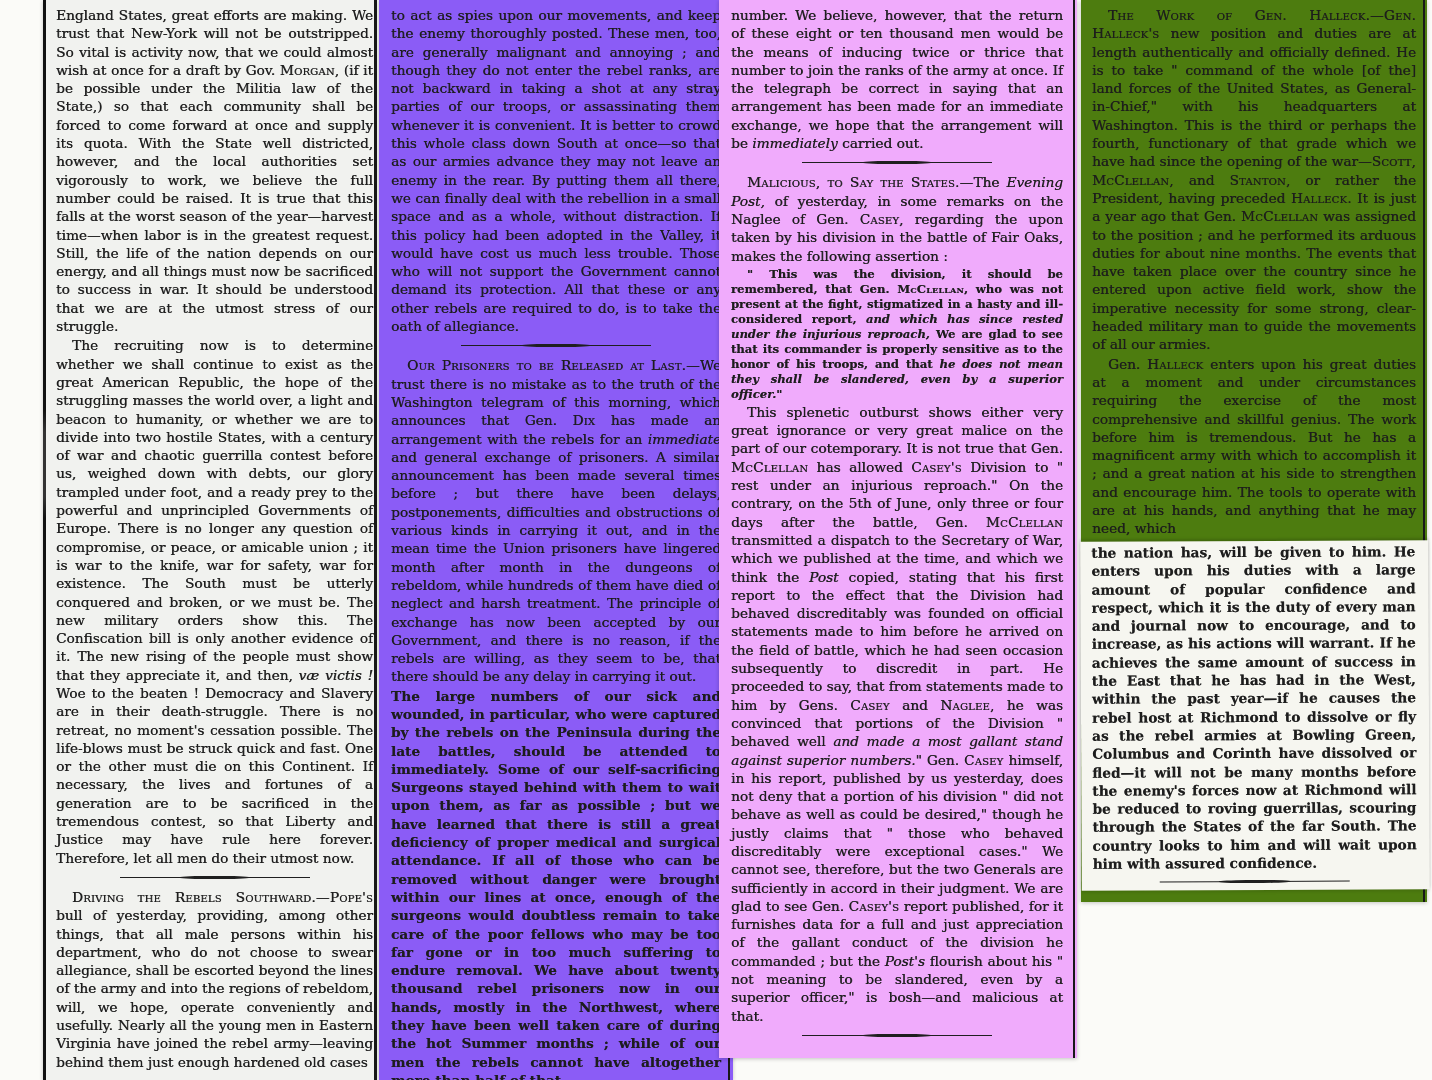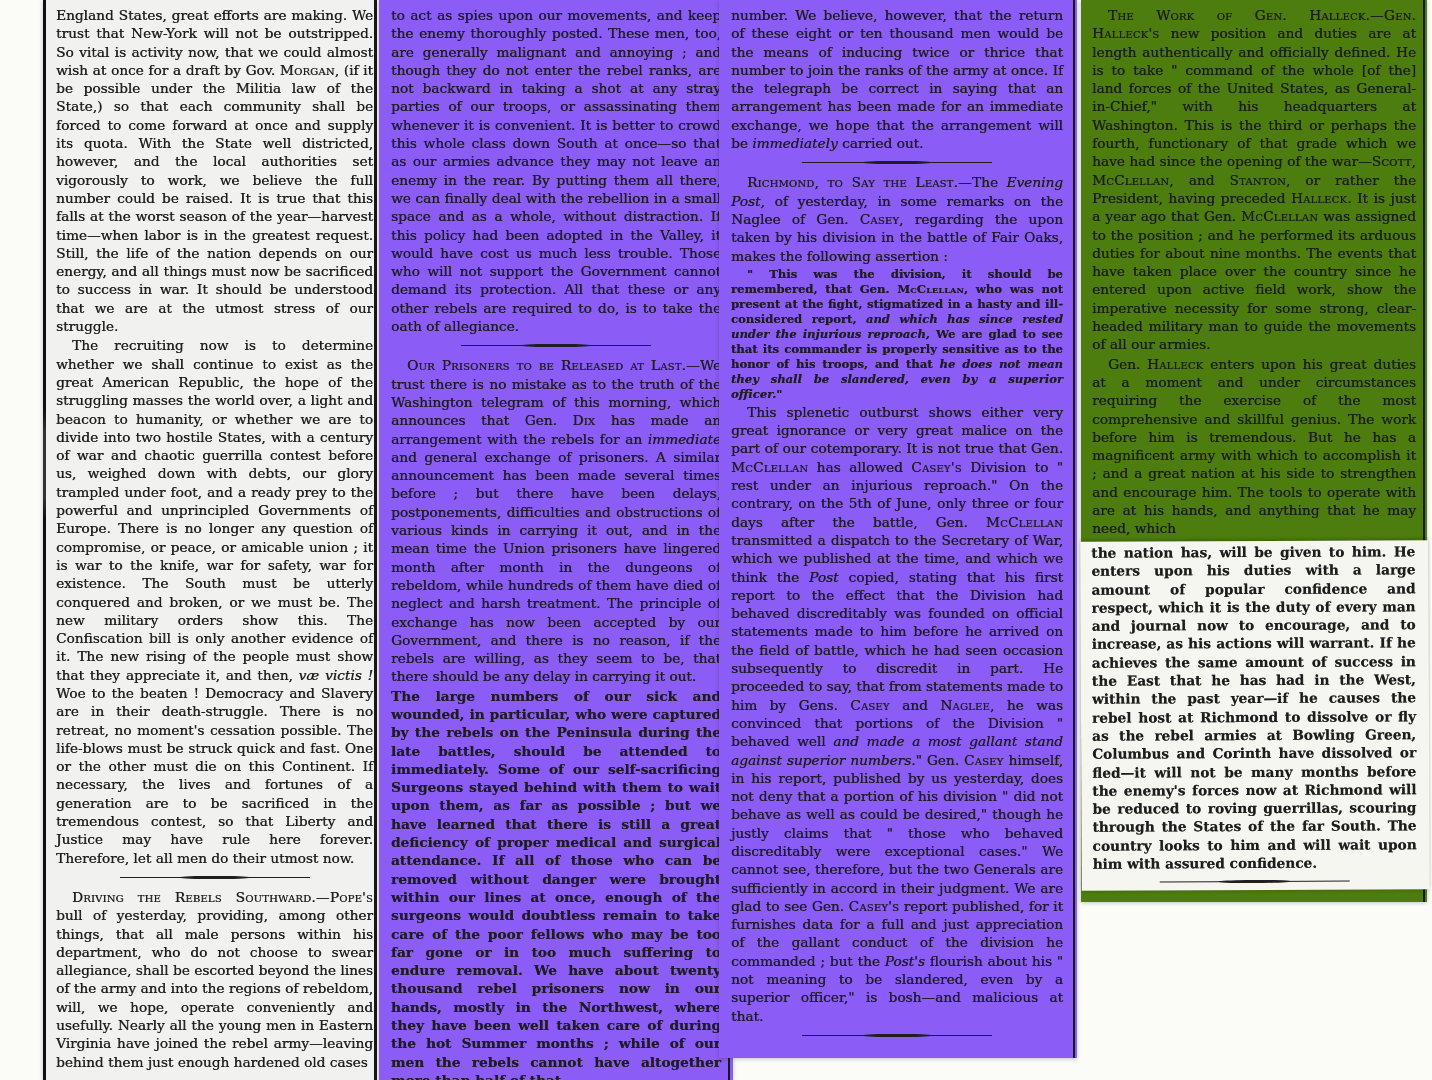--- a/index.html
+++ b/index.html
@@ -5,21 +5,21 @@
   html,body{margin:0;padding:0;background:#f4f4f1;}
   .page{
     position:relative;width:1432px;height:1080px;overflow:hidden;
     background:#fbfbf8;
     font-family:"DejaVu Serif","Liberation Serif",serif;
     color:#1d1d1d;
   }
   .clip{position:absolute;top:0;box-shadow:0 1px 4px rgba(0,0,0,.22);}
   #c1{left:6px;width:352px;height:1080px;background:#f1f2ef;overflow:hidden;margin-left:37px;}
   #c2{left:379px;width:354px;height:1080px;background:#8b5cf6;overflow:hidden;}
-  #c3{left:719px;width:358px;background:#8b5cf6;}
+  #c3{left:719px;width:358px;background:#f0abfc;}
   #c4{left:1081px;width:346px;background:#4d7c0f;}
   .vrule{position:absolute;top:0;bottom:0;width:2.5px;background:#181818;}
   #c1 .vl{left:0;background:linear-gradient(#111 0 38%,#333 40% 46%,#111 48% 100%);}
   #c1 .vr{left:331px;}
   #c2 .vr{right:3px;}
   #c3 .vr{right:2px;}
   #c4 .vr{right:2px;}
   .text{
     position:relative;
     padding:6px 0 12px 13px;
@@ -70,21 +70,21 @@
         <div class="rule"></div>
         <p class="para indent"><span class="sc">Our Prisoners to be Released at Last.—</span><span>We trust there is no mistake as to the truth of the Washington telegram of this morning, which announces that Gen. </span><span class="sc">Dix</span><span> has made an arrangement with the rebels for an </span><span class="it">immediate</span><span> and general exchange of prisoners.  A similar announcement has been made several times before ;  but there have been delays, postponements, difficulties and obstructions of various kinds in carrying it out, and in the mean time the Union prisoners have lingered month after month in the dungeons of rebeldom, while hundreds of them have died of neglect and harsh treatment.  The principle of exchange has now been accepted by our Government, and there is no reason, if the rebels are willing, as they seem to be, that there should be any delay in carrying it out.</span></p>
         <p class="para heavy"><span>The large numbers of our sick and wounded, in particular, who were captured by the rebels on the Peninsula during the late battles, should be attended to immediately.  Some of our self-sacrificing Surgeons stayed behind with them to wait upon them, as far as possible ;  but we have learned that there is still a great deficiency of proper medical and surgical attendance. If all of those who can be removed without danger were brought within our lines at once, enough of the surgeons would doubtless remain to take care of the poor fellows who may be too far gone or in too much suffering to endure removal.  We have about twenty thousand rebel prisoners now in our hands, mostly in the Northwest, where they have been well taken care of during the hot Summer months ;  while of our men the rebels cannot have altogether more than half of that</span></p>
       </div>
   </div>
   <div class="clip" id="c3">
     <div class="vrule vr"></div>
     <div class="text">
         <p class="para"><span>number.   We believe, however, that the return of these eight or ten thousand men would be the means of inducing twice or thrice that number to join the ranks of the army at once.  If the telegraph be correct in saying that an arrangement has been made for an immediate exchange, we hope that the arrangement will be </span><span class="it">immediately</span><span> carried out.</span></p>
         <div class="rule"></div>
-        <p class="para indent"><span class="sc">Richmond, to Say the Least.—</span><span>The </span><span class="it">Evening Post,</span><span> of yesterday, in some remarks on the Naglee of Gen. </span><span class="sc">Casey</span><span>, regarding the upon taken by his division in the battle of Fair Oaks, makes the following assertion :</span></p>
+        <p class="para indent"><span class="sc">Malicious, to Say the States.—</span><span>The </span><span class="it">Evening Post,</span><span> of yesterday, in some remarks on the Naglee of Gen. </span><span class="sc">Casey</span><span>, regarding the upon taken by his division in the battle of Fair Oaks, makes the following assertion :</span></p>
         <p class="para indent small heavy"><span>" This was the division, it should be remembered, that Gen. </span><span class="sc">McClellan</span><span>, who was not present at the fight, stigmatized in a hasty and ill-considered report, </span><span class="it">and which has since rested under the injurious reproach,</span><span> We are glad to see that its commander is properly sensitive as to the honor of his troops, and that </span><span class="it">he does not mean they shall be slandered, even by a superior officer.</span><span>"</span></p>
         <p class="para indent"><span>This splenetic outburst shows either very great ignorance or very great malice on the part of our cotemporary.  It is not true that Gen. </span><span class="sc">McClellan</span><span> has allowed </span><span class="sc">Casey's</span><span> Division to " rest under an injurious reproach."  On the contrary, on the 5th of June, only three or four days after the battle, Gen. </span><span class="sc">McClellan</span><span> transmitted a dispatch to the Secretary of War, which we published at the time, and which we think the </span><span class="it">Post</span><span> copied, stating that his first report to the effect that the Division had behaved discreditably was founded on official statements made to him before he arrived on the field of battle, which he had seen occasion subsequently to discredit in part.  He proceeded to say, that from statements made to him by Gens. </span><span class="sc">Casey</span><span> and </span><span class="sc">Naglee</span><span>, he was convinced that portions of the Division " behaved well </span><span class="it">and made a most gallant stand against superior numbers.</span><span>"  Gen. </span><span class="sc">Casey</span><span> himself, in his report, published by us yesterday, does not deny that a portion of his division " did not behave as well as could be desired," though he justly claims that " those who behaved discreditably were exceptional cases."  We cannot see, therefore, but the two Generals are sufficiently in accord in their judgment.  We are glad to see Gen. </span><span class="sc">Casey's</span><span> report published, for it furnishes data for a full and just appreciation of the gallant conduct of the division he commanded ;  but the </span><span class="it">Post's</span><span> flourish about his " not meaning to be slandered, even by a superior officer," is bosh—and malicious at that.</span></p>
         <div class="rule"></div>
       </div>
   </div>
   <div class="clip" id="c4">
     <div class="vrule vr"></div>
     <div class="text">
         <p class="para indent"><span class="sc">The Work of Gen. Halleck.—Gen. Halleck's</span><span> new position and duties are at length authentically and officially defined.  He is to take " command of the whole [of the] land forces of the United States, as General-in-Chief," with his headquarters at Washington. This is the third or perhaps the fourth, functionary of that grade which we have had since the opening of the war—</span><span class="sc">Scott, McClellan,</span><span> and </span><span class="sc">Stanton</span><span>, or rather the President, having preceded </span><span class="sc">Halleck</span><span>.  It is just a year ago that Gen. </span><span class="sc">McClellan</span><span> was assigned to the position ;  and he performed its arduous duties for about nine months.  The events that have taken place over the country since he entered upon active field work, show the imperative necessity for some strong, clear-headed military man to guide the movements of all our armies.</span></p>
         <p class="para indent"><span>Gen. </span><span class="sc">Halleck</span><span> enters upon his great duties at a moment and under circumstances requiring the exercise of the most comprehensive and skillful genius.  The work before him is tremendous.  But he has a magnificent army with which to accomplish it ;  and a great nation at his side to strengthen and encourage him.  The tools to operate with are at his hands, and anything that he may need, which</span></p>

